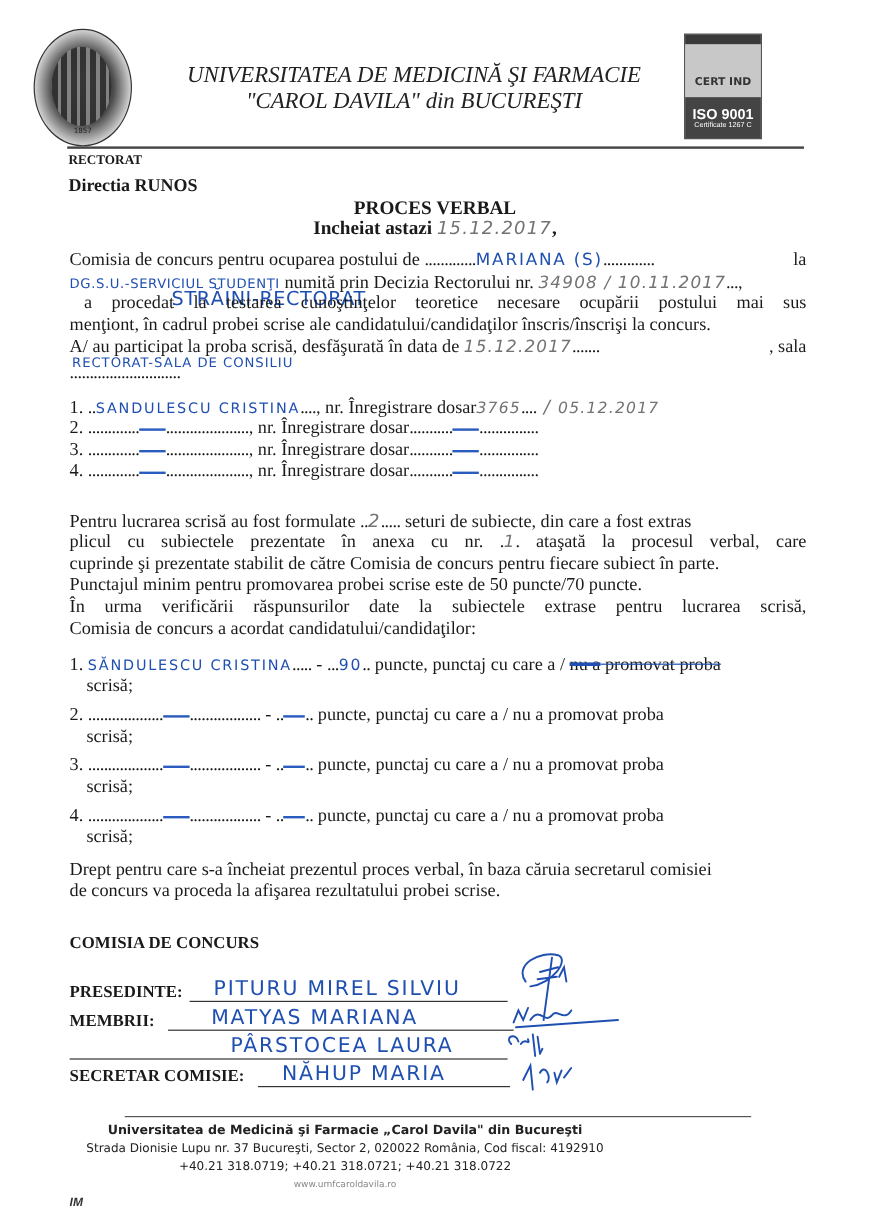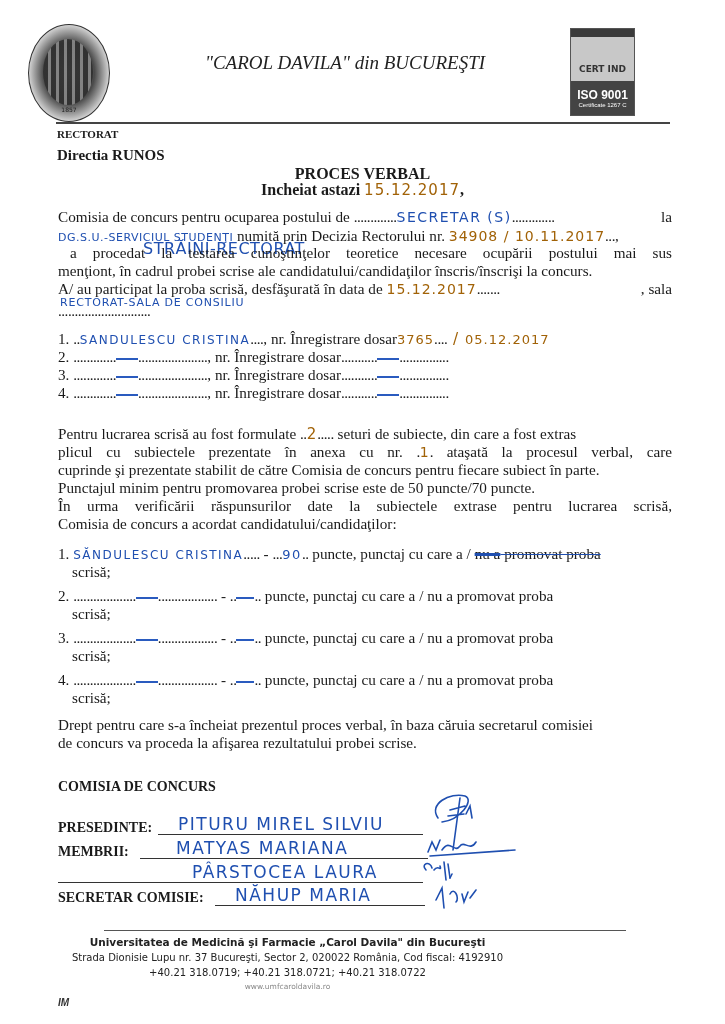--- a/index.html
+++ b/index.html
@@ -1,19 +1,19 @@
 <!DOCTYPE html>
 <html><head>
 <meta charset="utf-8">
 <style>
   html, body { margin: 0; padding: 0; background: #ffffff; }
   body { width: 725px; height: 1024px; position: relative; overflow: hidden;
          font-family: "Liberation Serif", serif; color: #1a1a1a; }
   .abs { position: absolute; }
-  .hw { font-family: "DejaVu Sans", sans-serif; color: #a16207; letter-spacing: 1px; }
+  .hw { font-family: "DejaVu Sans", sans-serif; color: #737373; font-style: italic; letter-spacing: 1px; }
   .hw-u { font-family: "DejaVu Sans", sans-serif; color: #1f4fb0; letter-spacing: 1.5px; }
   .body-text { font-size: 15.2px; line-height: 18px; }
   .dots { letter-spacing: -0.5px; }
   .justify { text-align: justify; text-align-last: justify; }
 
   
   #logo { left: 28px; top: 24px; width: 80px; height: 96px; border-radius: 50%;
           border: 1.5px solid #333; background: radial-gradient(ellipse at center, #6b6b6b 0%, #4a4a4a 45%, #d9d9d9 72%, #f4f4f4 100%); }
   #logo .inner { position:absolute; left:14px; top:14px; width:50px; height:66px; border-radius:50%;
                  background: repeating-linear-gradient(90deg,#2d2d2d 0 5px,#8a8a8a 5px 8px); opacity:0.85; }
@@ -52,20 +52,21 @@
   #initials { left: 58px; top: 997px; font-family:"Liberation Sans",sans-serif; font-style: italic; font-weight: bold; font-size: 10px; color:#333; }
 </style>
 </head>
 <body>
 
 <div id="logo" class="abs">
   <div class="inner"></div>
   <div class="year">1857</div>
 </div>
 <div id="uni-title" class="abs">
+  <div>UNIVERSITATEA DE MEDICINĂ ŞI FARMACIE</div>
   <div>"CAROL DAVILA" din BUCUREŞTI</div>
 </div>
 <div id="iso" class="abs">
   <div class="top"></div>
   <div class="mid">
       <span>CERT IND</span>
     </div>
   <div class="bot">
     <span class="iso-label">ISO 9001</span>
     <span class="cert">Certificate 1267 C</span>
@@ -75,21 +76,21 @@
 
 <div id="rectorat" class="abs">RECTORAT</div>
 <div id="directia" class="abs">Directia RUNOS</div>
 
 <div id="doc-title" class="abs">PROCES VERBAL</div>
 <div id="incheiat" class="abs">
   <span>Incheiat astazi </span><span class="hw" style="font-weight:normal;font-size:15px;">15.12.2017</span><span>,</span>
 </div>
 
 <div class="hl body-text" style="left:58px; top:208px; width:614px;">
-  <span>Comisia de concurs pentru ocuparea postului de </span><span class="dots">.............</span><span class="hw-u" style="font-size:14px;">SECRETAR (S)</span><span class="dots">.............</span><span style="position:absolute; right:0;"> la</span>
+  <span>Comisia de concurs pentru ocuparea postului de </span><span class="dots">.............</span><span class="hw-u" style="font-size:14px;">MARIANA (S)</span><span class="dots">.............</span><span style="position:absolute; right:0;"> la</span>
 </div>
 <div class="hl body-text" style="left:58px; top:227px; width:614px;">
   <span class="hw-u" style="font-size:11px; letter-spacing:0.5px;">DG.S.U.-SERVICIUL STUDENŢI</span><span> numită prin Decizia Rectorului nr. </span><span class="hw" style="font-size:14px;">34908 / 10.11.2017</span><span class="dots">...</span><span>,</span>
 </div>
 <div class="hl hw-u" style="left:143px; top:239px; font-size:16px; letter-spacing:0.5px;">STRĂINI-RECTORAT</div>
 <div class="hl body-text justify" style="left:70px; top:244px; width:602px;">a procedat la testarea cunoştinţelor teoretice necesare ocupării postului mai sus</div>
 <div class="hl body-text" style="left:58px; top:262px; width:614px;">menţiont, în cadrul probei scrise ale candidatului/candidaţilor înscris/înscrişi la concurs.</div>
 <div class="hl body-text" style="left:58px; top:280px; width:614px;">
   <span>A/ au participat la proba scrisă, desfăşurată în data de </span><span class="hw" style="font-size:14px;">15.12.2017</span><span class="dots">.......</span><span style="position:absolute; right:0;">, sala</span>
 </div>

